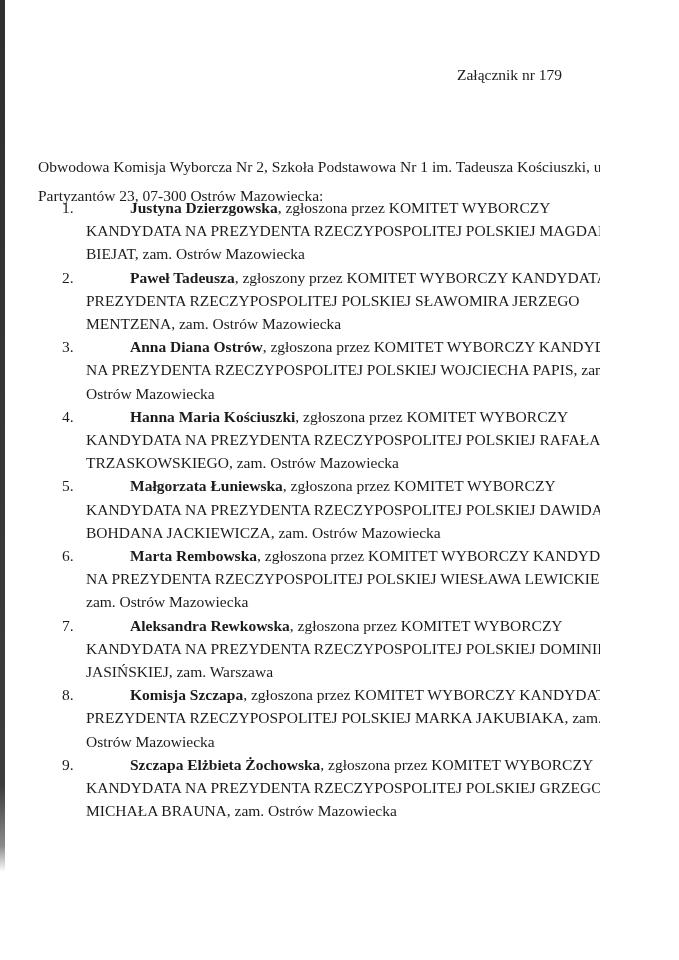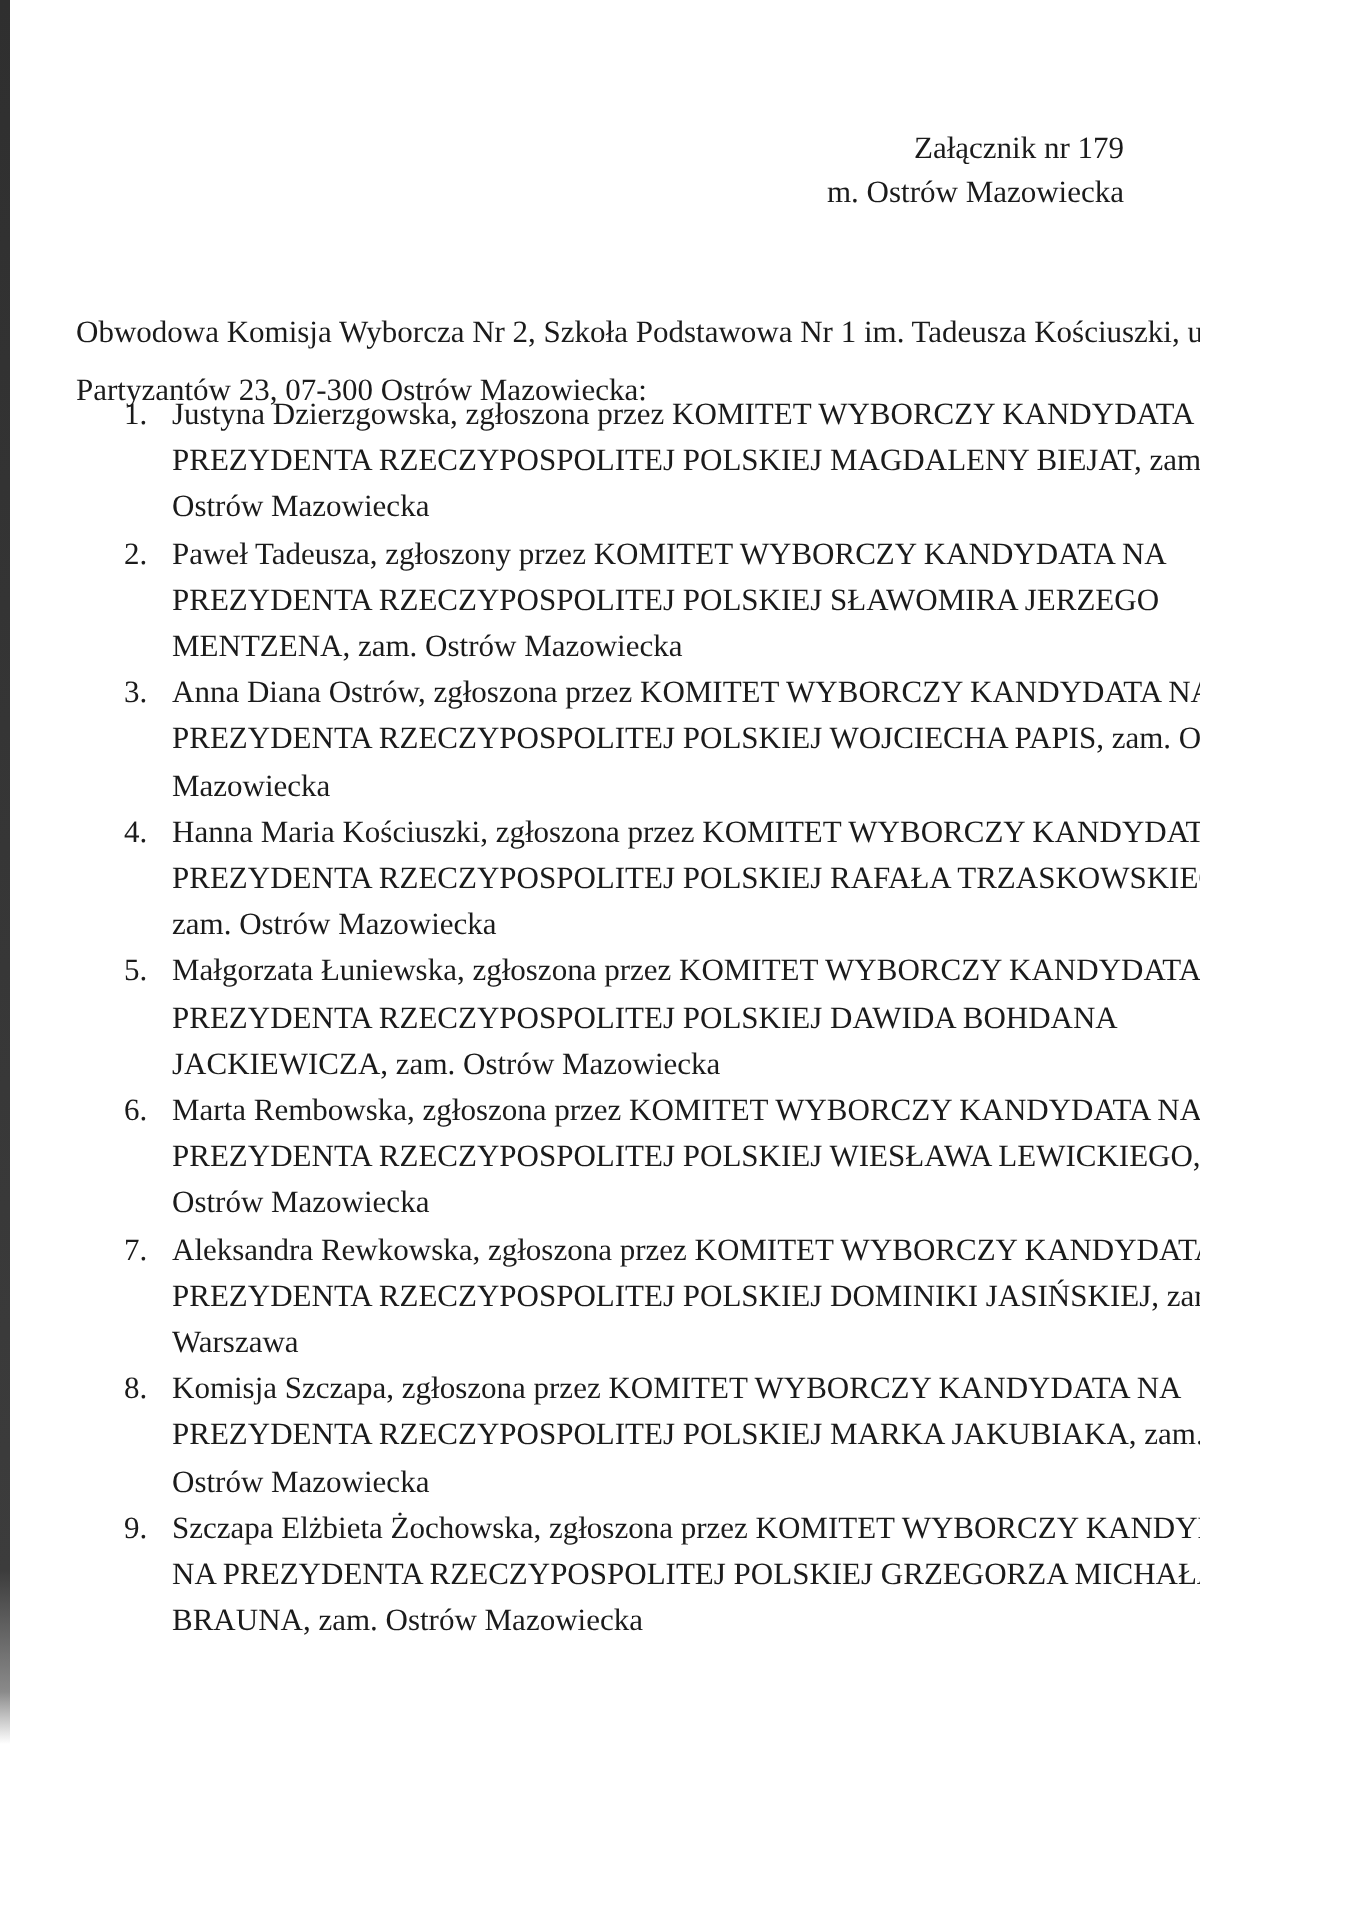--- a/index.html
+++ b/index.html
@@ -58,33 +58,33 @@
   }
   .member .num {
     flex: 0 0 24px;
     width: 24px;
   }
   .member .body {
     flex: 1 1 auto;
     max-width: 556px;
   }
   .member .body b {
-    font-weight: normal;
+    font-weight: bold;
+    margin-left: 44px;
   }
 </style>
 </head>
 <body>
 
 <div class="page">
 
   <div class="scan-edge"></div>
 
   <div class="header-block">
     <div>Załącznik nr 179</div>
-    <div>m. Ostrów Mazowiecka</div>
   </div>
 
   <p class="intro">Obwodowa Komisja Wyborcza Nr 2, Szkoła Podstawowa Nr 1 im. Tadeusza Kościuszki, ul. Partyzantów 23, 07-300 Ostrów Mazowiecka:</p>
 
   <ol class="members">
     <li class="member">
       <span class="num">1.</span>
       <span class="body"><b>Justyna Dzierzgowska</b><span>, zgłoszona przez KOMITET WYBORCZY KANDYDATA NA PREZYDENTA RZECZYPOSPOLITEJ POLSKIEJ MAGDALENY BIEJAT, zam. Ostrów Mazowiecka</span></span>
     </li>
     <li class="member">

